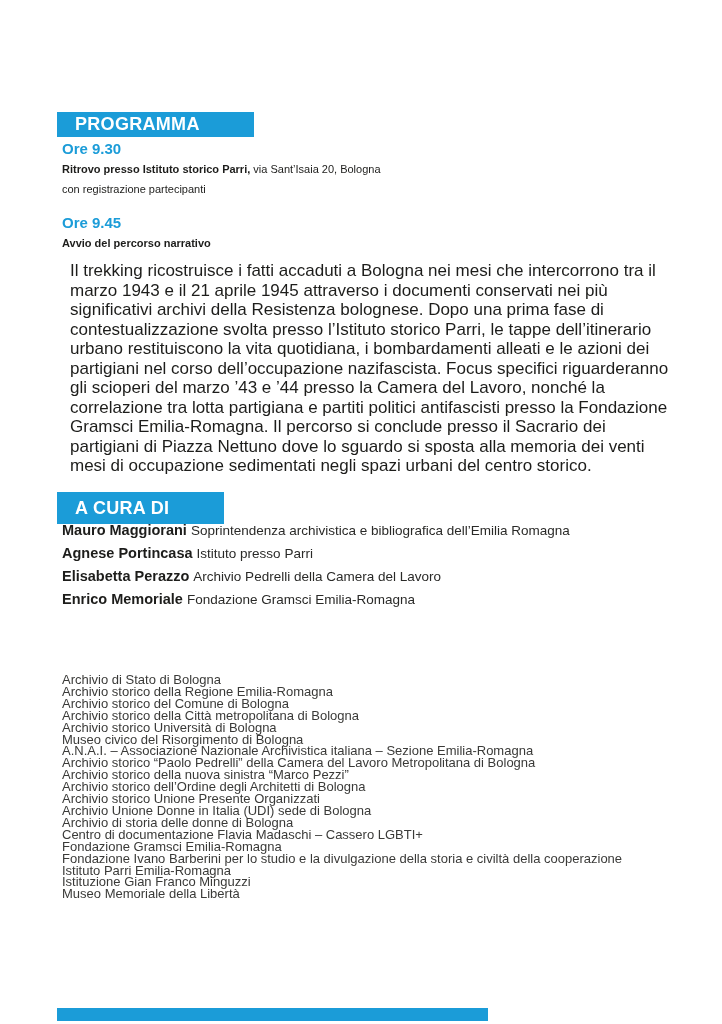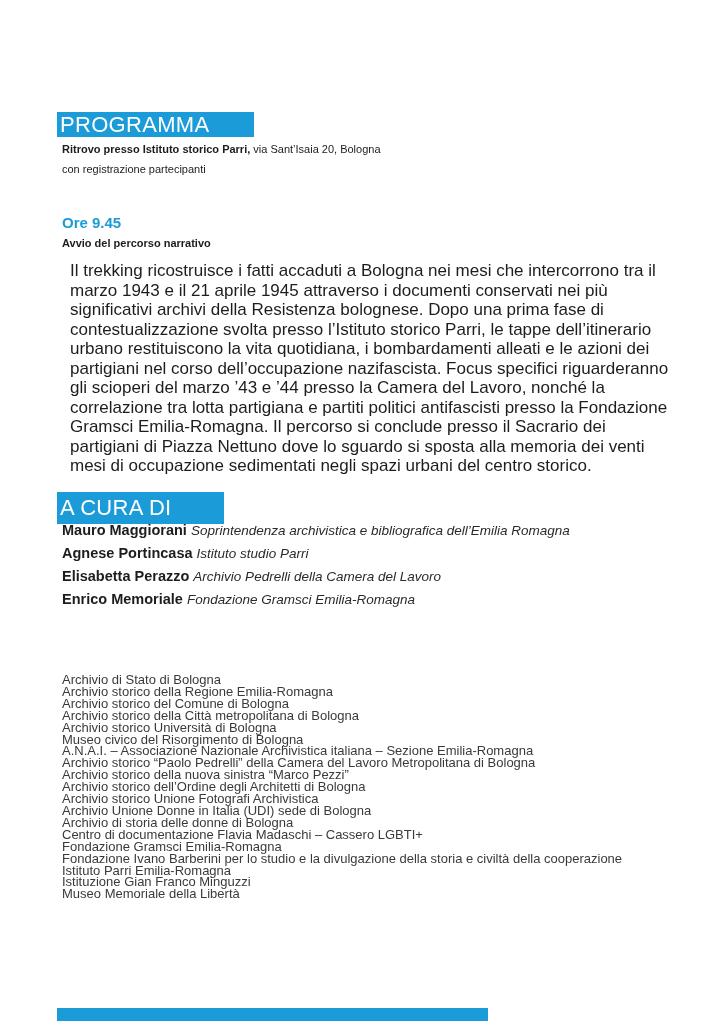--- a/index.html
+++ b/index.html
@@ -9,24 +9,24 @@
     font-family: "Liberation Sans", sans-serif;
     color: #1d1d1b;
     position: relative;
     overflow: hidden;
   }
   .section-bar {
     position: absolute;
     left: 57px;
     background: #1b9cd8;
     color: #ffffff;
-    font-weight: normal;
-    font-size: 22px;
+    font-weight: bold;
+    font-size: 18px;
     letter-spacing: 0.3px;
-    padding-left: 3px;
+    padding-left: 18px;
     box-sizing: border-box;
     display: flex;
     align-items: center;
   }
   #bar-programma { top: 112px; width: 197px; height: 25px; }
   #bar-acuradi   { top: 492px; width: 167px; height: 32px; }
 
   .content { position: absolute; left: 62px; width: 620px; }
 
   .ore-label {
@@ -44,21 +44,21 @@
   .body-par {
     font-size: 17px;
     line-height: 19.5px;
     margin: 8px;
     text-align: left;
   }
 
   #curators { top: 519px; }
   .curator-row { font-size: 14.5px; line-height: 23px; white-space: nowrap; }
   .curator-name { font-weight: bold; }
-  .curator-affil { font-style: italic; font-size: 13.5px; color: #2a2a28; }
+  .curator-affil { font-size: 13.5px; color: #2a2a28; }
 
   #network { top: 671px; }
   .network-intro {
     font-weight: bold;
     font-size: 11px;
     line-height: 14.5px;
     color: #1d1d1b;
   }
   .inst-list { margin-top: 3px; }
   .inst-item {
@@ -76,54 +76,55 @@
   }
 </style>
 </head>
 <body>
 
 <div id="bar-programma" class="section-bar">
   <span>PROGRAMMA</span>
 </div>
 
 <div id="block-930" class="content">
+  <div class="ore-label">Ore 9.30</div>
   <div class="meet-line"><span class="bold">Ritrovo presso Istituto storico Parri,</span><span> via Sant’Isaia 20, Bologna</span></div>
   <div class="meet-line">con registrazione partecipanti</div>
 </div>
 
 <div id="block-945" class="content">
   <div class="ore-label">Ore 9.45</div>
   <div class="meet-line bold">Avvio del percorso narrativo</div>
   <p class="body-par">Il trekking ricostruisce i fatti accaduti a Bologna nei mesi che intercorrono tra il marzo 1943 e il 21 aprile 1945 attraverso i documenti conservati nei più significativi archivi della Resistenza bolognese. Dopo una prima fase di contestualizzazione svolta presso l’Istituto storico Parri, le tappe dell’itinerario urbano restituiscono la vita quotidiana, i bombardamenti alleati e le azioni dei partigiani nel corso dell’occupazione nazifascista. Focus specifici riguarderanno gli scioperi del marzo ’43 e ’44 presso la Camera del Lavoro, nonché la correlazione tra lotta partigiana e partiti politici antifascisti presso la Fondazione Gramsci Emilia-Romagna. Il percorso si conclude presso il Sacrario dei partigiani di Piazza Nettuno dove lo sguardo si sposta alla memoria dei venti mesi di occupazione sedimentati negli spazi urbani del centro storico.</p>
 </div>
 
 <div id="bar-acuradi" class="section-bar">
   <span>A CURA DI</span>
 </div>
 
 <div id="curators" class="content">
   <div class="curator-row"><span class="curator-name">Mauro Maggiorani</span> <span class="curator-affil">Soprintendenza archivistica e bibliografica dell’Emilia Romagna</span></div>
-  <div class="curator-row"><span class="curator-name">Agnese Portincasa</span> <span class="curator-affil">Istituto studio Parri</span></div>
+  <div class="curator-row"><span class="curator-name">Agnese Portincasa</span> <span class="curator-affil">Istituto presso Parri</span></div>
   <div class="curator-row"><span class="curator-name">Elisabetta Perazzo</span> <span class="curator-affil">Archivio Pedrelli della Camera del Lavoro</span></div>
   <div class="curator-row"><span class="curator-name">Enrico Memoriale</span> <span class="curator-affil">Fondazione Gramsci Emilia-Romagna</span></div>
 </div>
 
 <div id="network" class="content">
   <div class="inst-list">
     <div class="inst-item">Archivio di Stato di Bologna</div>
     <div class="inst-item">Archivio storico della Regione Emilia-Romagna</div>
     <div class="inst-item">Archivio storico del Comune di Bologna</div>
     <div class="inst-item">Archivio storico della Città metropolitana di Bologna</div>
     <div class="inst-item">Archivio storico Università di Bologna</div>
     <div class="inst-item">Museo civico del Risorgimento di Bologna</div>
     <div class="inst-item">A.N.A.I. – Associazione Nazionale Archivistica italiana – Sezione Emilia-Romagna</div>
     <div class="inst-item">Archivio storico “Paolo Pedrelli” della Camera del Lavoro Metropolitana di Bologna</div>
     <div class="inst-item">Archivio storico della nuova sinistra “Marco Pezzi”</div>
     <div class="inst-item">Archivio storico dell’Ordine degli Architetti di Bologna</div>
-    <div class="inst-item">Archivio storico Unione Fotografi Archivistica</div>
+    <div class="inst-item">Archivio storico Unione Presente Organizzati</div>
     <div class="inst-item">Archivio Unione Donne in Italia (UDI) sede di Bologna</div>
     <div class="inst-item">Archivio di storia delle donne di Bologna</div>
     <div class="inst-item">Centro di documentazione Flavia Madaschi – Cassero LGBTI+</div>
     <div class="inst-item">Fondazione Gramsci Emilia-Romagna</div>
     <div class="inst-item">Fondazione Ivano Barberini per lo studio e la divulgazione della storia e civiltà della cooperazione</div>
     <div class="inst-item">Istituto Parri Emilia-Romagna</div>
     <div class="inst-item">Istituzione Gian Franco Minguzzi</div>
     <div class="inst-item">Museo Memoriale della Libertà</div>
   </div>
 </div>

